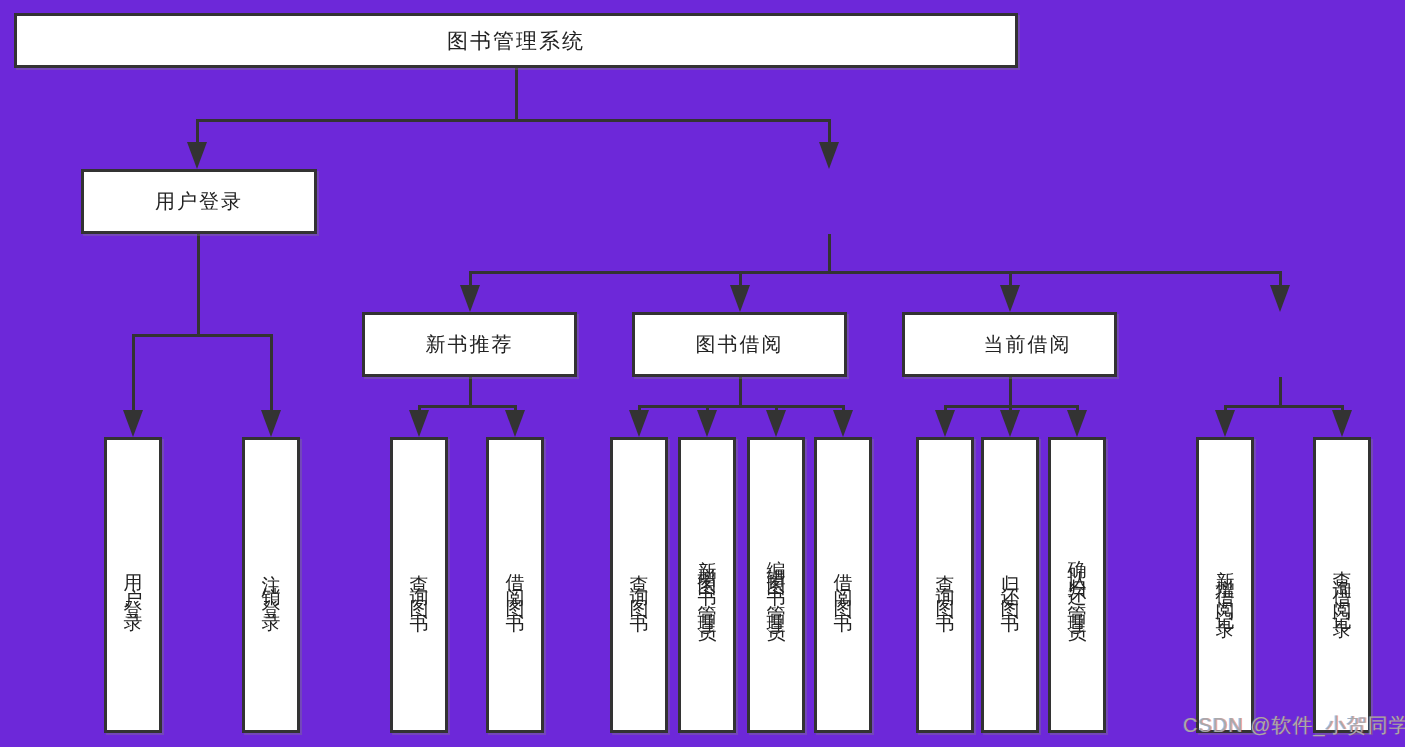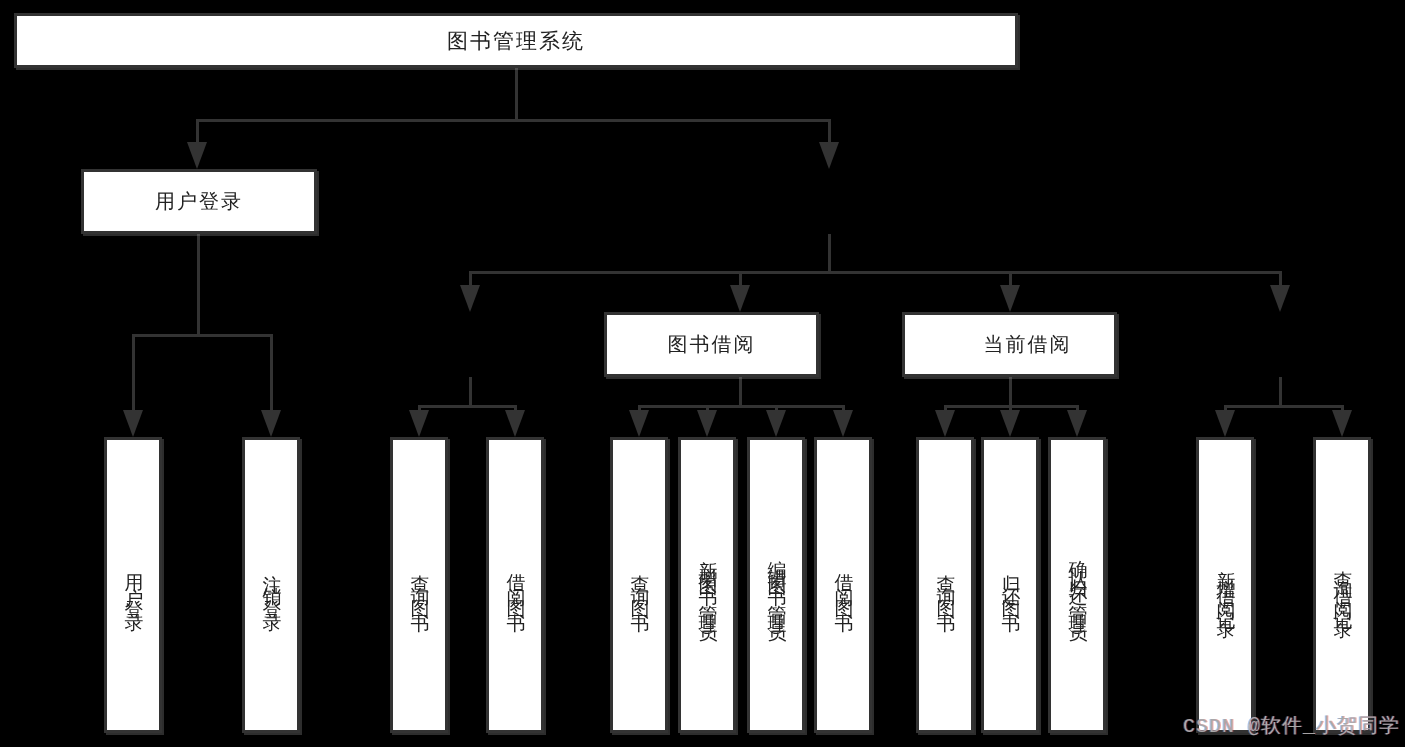--- a/index.html
+++ b/index.html
@@ -1,38 +1,38 @@
 <!DOCTYPE html>
 <html><head>
 <meta charset="utf-8">
 <style>
   html,body{margin:0;padding:0;background:#ffffff;}
   .canvas{
-    position:relative;width:1405px;height:747px;background:#000000;overflow:hidden;
-    font-family:Liberation Mono, monospace;color:#222222;
+    position:relative;width:1405px;height:747px;background:#6d28d9;overflow:hidden;
+    font-family:Liberation Sans, sans-serif;color:#222222;
   }
   .box{
     position:absolute;box-sizing:border-box;background:#ffffff;
     border:3px solid #333333;box-shadow:2px 2px 0 rgba(130,130,130,0.35);
     display:flex;align-items:center;justify-content:center;
     white-space:nowrap;
   }
   .hbox{font-size:20px;letter-spacing:2px;}
   .vbox{writing-mode:vertical-rl;font-size:19px;}
   .leaf{top:437px;width:58px;height:296px;}
   .ls-wide{letter-spacing:13px;}
   .ls-mid{letter-spacing:10px;}
   .ls-tight{letter-spacing:9px;}
 
   
   #nRoot{left:14px;top:13px;width:1004px;height:55px;font-size:21px;}
   #nUserLogin{left:81px;top:169px;width:236px;height:65px;}
   #nBookMgmt{left:712px;top:169px;width:235px;height:65px;}
   #nNewBook{left:362px;top:312px;width:215px;height:65px;}
-  #nBorrow{left:604px;top:312px;width:215px;height:65px;}
+  #nBorrow{left:632px;top:312px;width:215px;height:65px;}
   #nCurrent{left:902px;top:312px;width:215px;height:65px;padding-left:36px;}
   #nRecord{left:1172px;top:312px;width:215px;height:65px;}
   #l1{left:104px}#l2{left:242px}#l3{left:390px}#l4{left:486px}#l5{left:610px}
   #l6{left:678px}#l7{left:747px}#l8{left:814px}#l9{left:916px}#l10{left:981px}
   #l11{left:1048px}#l12{left:1196px}#l13{left:1313px}
 
   
   .v{position:absolute;width:3px;background:#333333;}
   .h{position:absolute;height:3px;background:#333333;}
   .arrow{
@@ -103,20 +103,21 @@
   <div class="arrow" style="left:1000px;top:410px"></div>
   <div class="v" style="left:1076px;top:405px;height:9px"></div>
   <div class="arrow" style="left:1067px;top:410px"></div>
   <div class="v" style="left:1224px;top:405px;height:9px"></div>
   <div class="arrow" style="left:1215px;top:410px"></div>
   <div class="v" style="left:1341px;top:405px;height:9px"></div>
   <div class="arrow" style="left:1332px;top:410px"></div>
 
   <div class="box hbox" id="nRoot">图书管理系统</div>
   <div class="box hbox" id="nUserLogin">用户登录</div>
+  <div class="box hbox" id="nNewBook">新书推荐</div>
   <div class="box hbox" id="nBorrow">图书借阅</div>
   <div class="box hbox" id="nCurrent">当前借阅</div>
 
   <div class="box vbox leaf ls-wide" id="l1">用户登录</div>
   <div class="box vbox leaf ls-wide" id="l2">注销登录</div>
   <div class="box vbox leaf ls-wide" id="l3">查询图书</div>
   <div class="box vbox leaf ls-wide" id="l4">借阅图书</div>
   <div class="box vbox leaf ls-wide" id="l5">查询图书</div>
   <div class="box vbox leaf ls-tight" id="l6">新增图书（管理员）</div>
   <div class="box vbox leaf ls-tight" id="l7">编辑图书（管理员）</div>

